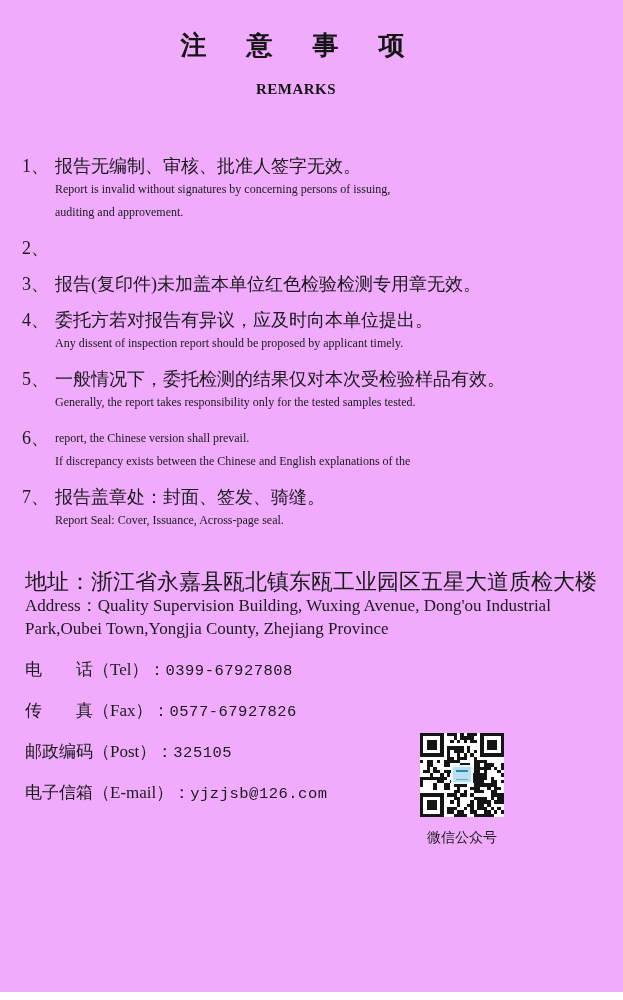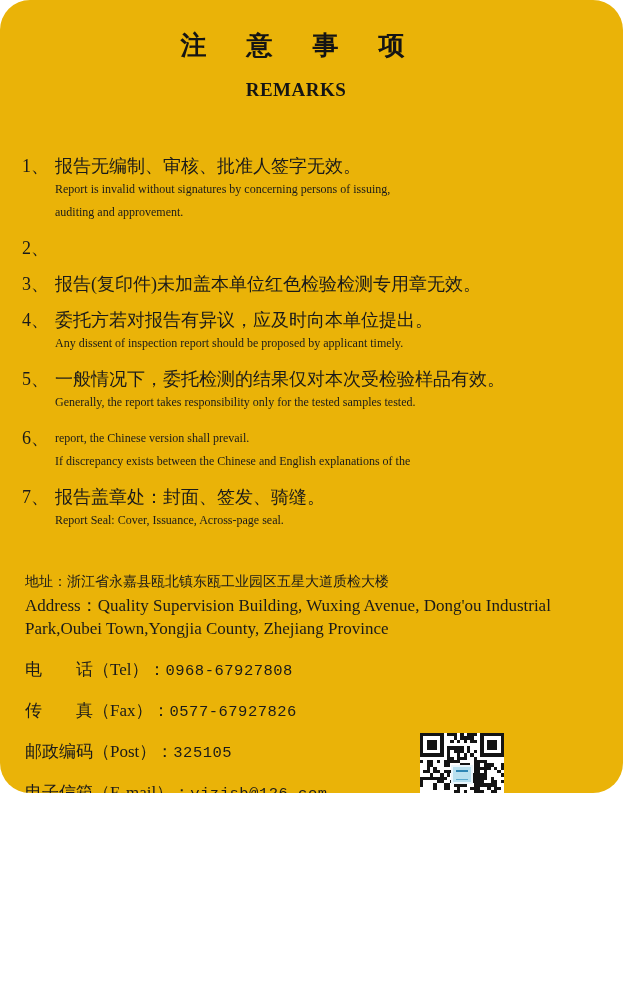--- a/index.html
+++ b/index.html
@@ -1,41 +1,40 @@
 <!DOCTYPE html>
 <html><head>
 <meta charset="utf-8">
 <style>
   html, body { margin:0; padding:0; background:#ffffff; }
   .page {
     position: relative;
     width: 623px;
-    height: 793px;
-    background: #eab308;
+    height: 992px;
+    background: #f0abfc;
     color: #1a1a1a;
     font-family: "Liberation Serif", "DejaVu Serif", serif;
     overflow: hidden;
-    border-radius: 30px;
   }
   .titles { width: 592px; padding-top: 30px; text-align: center; }
   .title-cn {
     margin: 0; font-size: 26px; line-height: 31px;
     font-weight: bold; letter-spacing: 7px; color: #141414;
   }
   .title-en {
-    margin: 17px 0 0 0; font-size: 19px; line-height: 23px;
+    margin: 17px 0 0 0; font-size: 15px; line-height: 23px;
     font-weight: bold; letter-spacing: 0.5px; color: #141414; font-family: Liberation Serif, serif;
   }
   .items { margin: 54px 0 0 22px; }
   .item { display: flex; margin-bottom: 13px; }
   .item .num { flex: none; width: 33px; font-size: 18px; line-height: 23px; }
   .item .cn { font-size: 18px; line-height: 23px; white-space: nowrap; }
   .item .en { font-size: 12px; line-height: 23px; white-space: nowrap; }
   .address { margin: 38px 0 0 25px; }
-  .address .cn { font-size: 14px; line-height: 24px; white-space: nowrap; }
+  .address .cn { font-size: 22px; line-height: 24px; white-space: nowrap; }
   .address .en { font-size: 17px; line-height: 23px; white-space: nowrap; }
   .contacts { margin-left: 25px; }
   .contact-row { margin-top: 18px; height: 23px; line-height: 23px; white-space: nowrap; }
   .contact-row .label { font-size: 17px; text-align: center; }
   .contact-row .value {
     font-family: "Liberation Mono", "DejaVu Sans Mono", monospace;
     font-size: 15.5px; letter-spacing: 0.5px;
   }
   .qr-block { position: absolute; left: 420px; top: 733px; width: 84px; }
   .qr-code { position: relative; width: 84px; height: 84px; }
@@ -118,21 +117,21 @@
   </div>
 
   <div class="address">
     <div class="cn">地址：浙江省永嘉县瓯北镇东瓯工业园区五星大道质检大楼</div>
     <div class="en">Address：Quality Supervision Building, Wuxing Avenue, Dong'ou Industrial</div>
     <div class="en">Park,Oubei Town,Yongjia County, Zhejiang Province</div>
   </div>
 
   <div class="contacts">
     <div class="contact-row">
-      <span class="label">电　　话（Tel）：</span><span class="value">0968-67927808</span>
+      <span class="label">电　　话（Tel）：</span><span class="value">0399-67927808</span>
     </div>
     <div class="contact-row">
       <span class="label">传　　真（Fax）：</span><span class="value">0577-67927826</span>
     </div>
     <div class="contact-row">
       <span class="label">邮政编码（Post）：</span><span class="value">325105</span>
     </div>
     <div class="contact-row">
       <span class="label">电子信箱（E-mail）：</span><span class="value">yjzjsb@126.com</span>
     </div>

